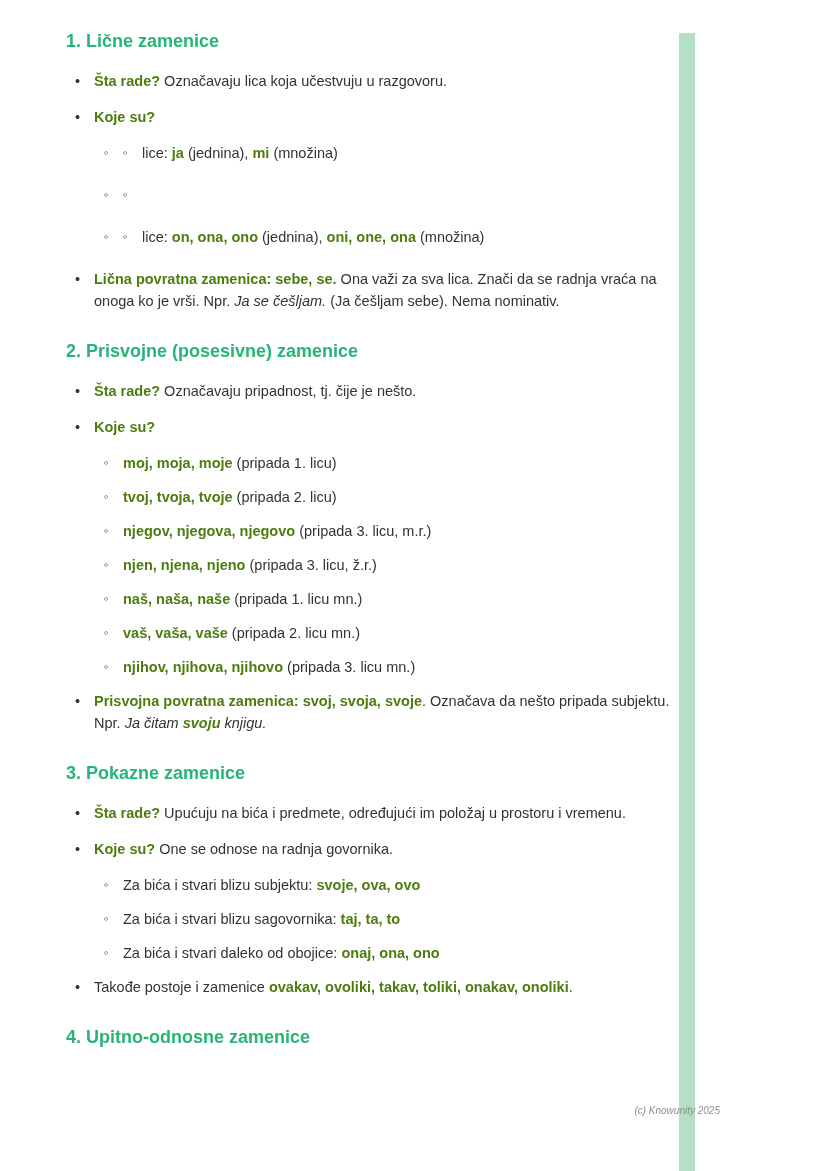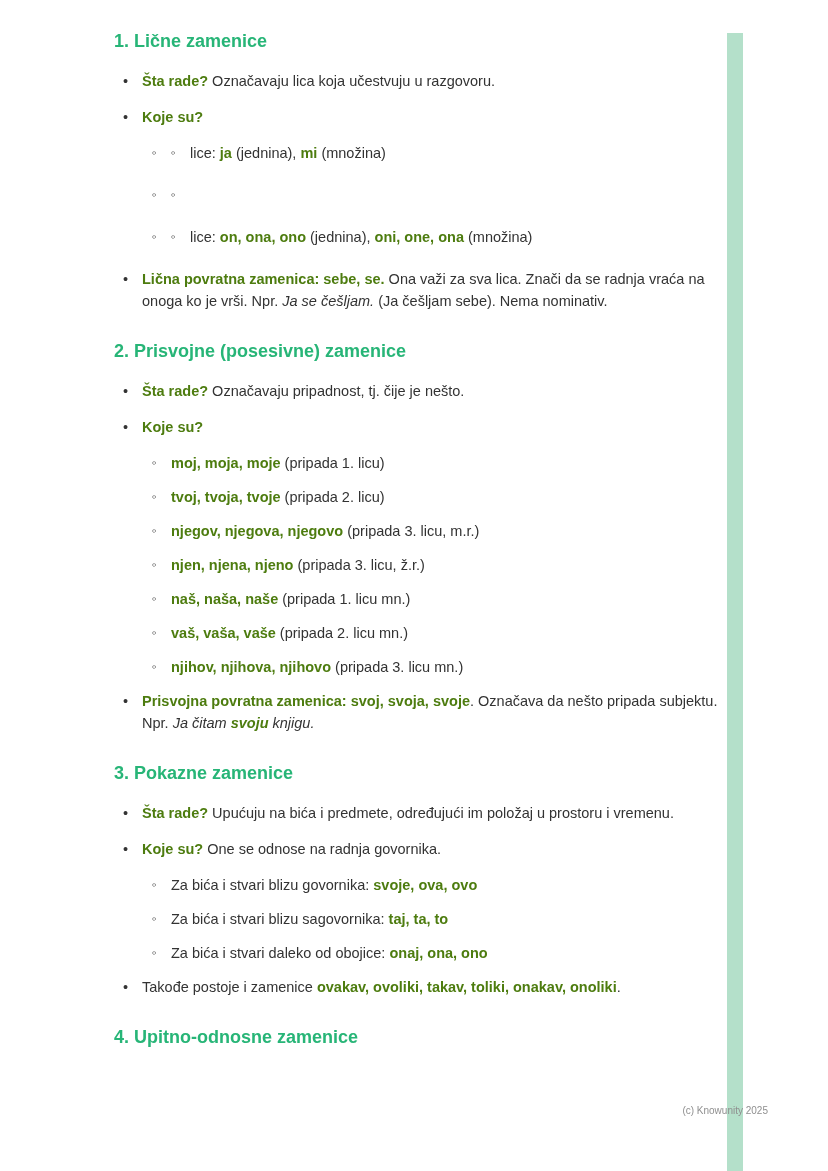--- a/index.html
+++ b/index.html
@@ -4,34 +4,34 @@
 <style>
   :root{
     --heading:#27b577;
     --accent:#b4e0ca;
     --text:#333333;
     --footer:#8f8f8f;
   }
   *{box-sizing:border-box;}
   html,body{margin:0;padding:0;background:#ffffff;}
   body{font-family:"Liberation Sans", sans-serif;}
-  .page{position:relative;width:762px;height:1171px;background:#ffffff;overflow:hidden;margin-left:48px;}
+  .page{position:relative;width:762px;height:1171px;background:#ffffff;overflow:hidden;}
   .accent-bar{position:absolute;top:33px;right:67px;width:16px;bottom:0;background:var(--accent);}
   .content{position:absolute;left:66px;top:30px;width:614px;color:var(--text);font-size:14.5px;line-height:22px;}
   .section + .section{padding-top:14px;}
   .section-title{color:var(--heading);font-size:18px;line-height:22px;font-weight:bold;margin:0 0 18px 0;}
   .item{display:flex;padding-left:9px;margin:0 0 14px 0;}
   .item.sub{padding-left:38px;margin-bottom:12px;}
   .item.sub.double{margin-bottom:20px;}
   .marker{flex:none;width:19px;}
   .item.sub .marker{font-size:13px;}
   .text{flex:1;}
   .b{font-weight:bold;color:#4d7c0f;}
   .i{font-style:italic;}
-  .footer{position:absolute;right:42px;bottom:55px;font-size:10px;color:var(--footer);z-index:2;}
+  .footer{position:absolute;right:42px;bottom:55px;font-size:10px;color:var(--footer);z-index:2;font-style:italic;}
 </style>
 </head>
 <body>
 
 <div class="page">
   <div class="accent-bar"></div>
   <main class="content" id="content">
       <section class="section">
         <h2 class="section-title">1. Lične zamenice</h2>
         <div class="item bullet">
@@ -109,21 +109,21 @@
         <div class="item bullet">
           <span class="marker">•</span>
           <span class="text"><span class="b ">Šta rade?</span><span> Upućuju na bića i predmete, određujući im položaj u prostoru i vremenu.</span></span>
         </div>
         <div class="item bullet">
           <span class="marker">•</span>
           <span class="text"><span class="b ">Koje su?</span><span> One se odnose na radnja govornika.</span></span>
         </div>
         <div class="item sub">
           <span class="marker">◦</span>
-          <span class="text"><span>Za bića i stvari blizu govornika: </span><span class="b ">svoje, ova, ovo</span></span>
+          <span class="text"><span>Za bića i stvari blizu subjektu: </span><span class="b ">svoje, ova, ovo</span></span>
         </div>
         <div class="item sub">
           <span class="marker">◦</span>
           <span class="text"><span>Za bića i stvari blizu sagovornika: </span><span class="b ">taj, ta, to</span></span>
         </div>
         <div class="item sub">
           <span class="marker">◦</span>
           <span class="text"><span>Za bića i stvari daleko od obojice: </span><span class="b ">onaj, ona, ono</span></span>
         </div>
         <div class="item bullet">

